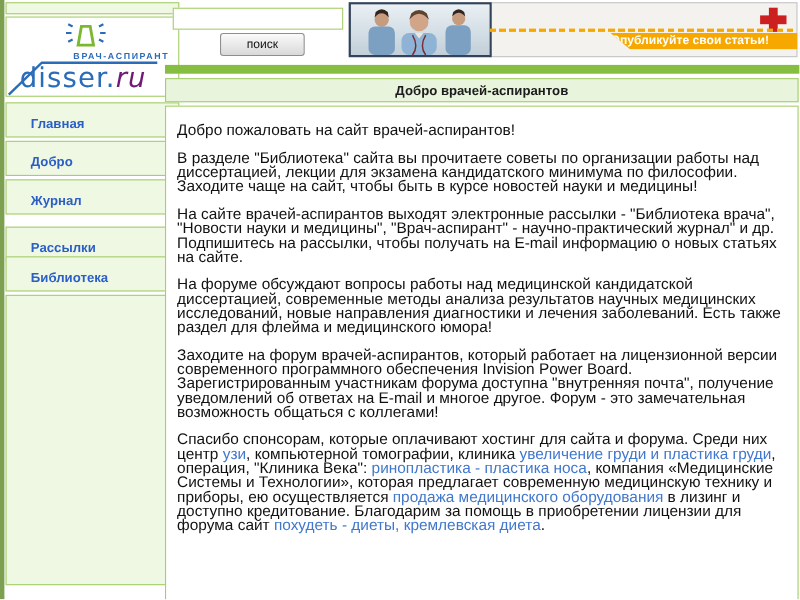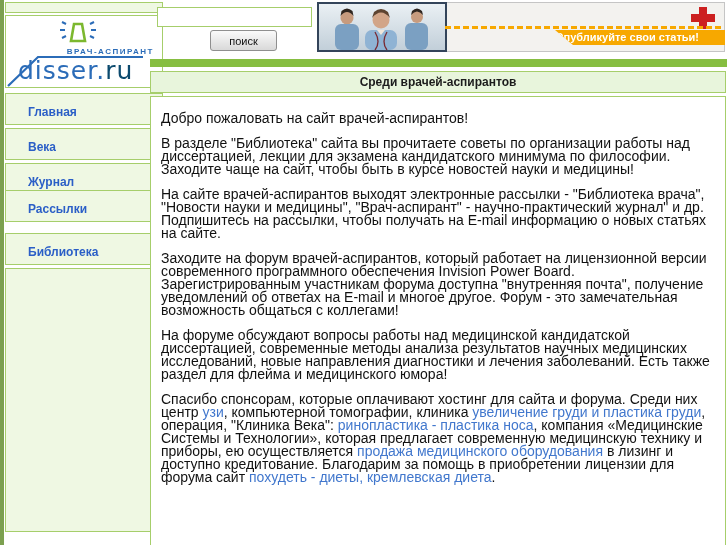--- a/index.html
+++ b/index.html
@@ -21,34 +21,34 @@
 
   
   .left-strip{position:absolute;left:0;top:0;width:4px;height:545px;background:var(--strip-green);}
 
   
   .cell{position:absolute;left:5px;width:158px;border:1px solid var(--border-green);background:var(--panel-green);}
   .top-cell{top:2px;height:11px;}
   .logo-cell{top:15px;height:73px;background:#fff;}
   .menu-item{display:block;font-size:12px;font-weight:bold;color:var(--menu-blue);text-decoration:none;
              padding:11px 4px 0 22px;height:32px;cursor:pointer;}
-  .mi-0{top:93px;} .mi-1{top:128px;} .mi-2{top:163px;} .mi-3{top:190px;} .mi-4{top:233px;}
+  .mi-0{top:93px;} .mi-1{top:128px;} .mi-2{top:163px;} .mi-3{top:206px;} .mi-4{top:233px;}
   .filler{top:268px;height:264px;}
 
   
   .logo-cell svg.lamp{position:absolute;left:52px;top:4px;}
   .logo-cell svg.roof{position:absolute;left:0;top:0;}
   .brand-top{position:absolute;top:31px;right:8px;font-size:8px;font-weight:bold;letter-spacing:1.5px;color:#2B6CB8;}
   .brand-main{position:absolute;top:40px;left:12px;font-size:25px;letter-spacing:1px;color:#2B6CB8;font-family:"DejaVu Sans",sans-serif;}
-  .brand-main .tld{color:#0c4a6e;}
+  .brand-main .tld{color:#701a75;font-style:italic;}
 
   
   .search-input{position:absolute;left:157px;top:7px;width:155px;height:20px;border:1px solid var(--border-green);
                 background:#fff;font-size:11px;padding:0 4px;outline:none;}
-  .search-button{position:absolute;left:210px;top:30px;width:67px;height:21px;font-size:11px;color:#111;
+  .search-button{position:absolute;left:200px;top:30px;width:77px;height:21px;font-size:11px;color:#111;
                  background:linear-gradient(#fafafa,#d9d9d9);border:1px solid #8f8f8f;border-radius:3px;cursor:pointer;}
 
   
   .banner{position:absolute;left:317px;top:2px;width:408px;height:50px;cursor:pointer;}
   .banner-right{position:absolute;left:128px;right:0;top:0;bottom:0;background:#F3F2EF;border:1px solid #C5C5C5;}
   .photo{position:absolute;left:0;top:0;width:130px;height:50px;border:2px solid #33445A;background:#cfd9e2;}
   .red-cross{position:absolute;right:10px;top:5px;width:24px;height:22px;
      background:linear-gradient(var(--cross-red),var(--cross-red)) center/100% 8px no-repeat,
                 linear-gradient(var(--cross-red),var(--cross-red)) center/8px 100% no-repeat;}
   .dashes{position:absolute;left:128px;right:2px;top:24px;height:3px;
@@ -93,21 +93,21 @@
             <line x1="33" y1="10" x2="38" y2="10"></line>
             <line x1="32" y1="16" x2="36" y2="18"></line>
         </g>
       </svg>
       <div class="brand-top">ВРАЧ-АСПИРАНТ</div>
       <div class="brand-main"><span>disser.</span><span class="tld">ru</span></div>
     </div>
 
     <nav>
       <a class="cell menu-item mi-0" href="#">Главная</a>
-      <a class="cell menu-item mi-1" href="#">Века</a>
+      <a class="cell menu-item mi-1" href="#">Добро</a>
       <a class="cell menu-item mi-2" href="#">Журнал</a>
       <a class="cell menu-item mi-3" href="#">Рассылки</a>
       <a class="cell menu-item mi-4" href="#">Библиотека</a>
     </nav>
 
     <div class="cell filler"></div>
   </aside>
 
   <main>
 
@@ -139,27 +139,27 @@
         </svg>
       </div>
       <div class="red-cross"></div>
       <div class="dashes"></div>
       <div class="url-bar">www.vrach-aspirant.ru</div>
       <div class="cta">Опубликуйте свои статьи!</div>
     </div>
 
     <div class="green-bar"></div>
 
-    <div class="page-header">Среди врачей-аспирантов</div>
+    <div class="page-header">Добро врачей-аспирантов</div>
 
     <div class="content">
       <div id="paragraphs">
           <p><span>Добро пожаловать на сайт врачей-аспирантов!</span></p>
           <p><span>В разделе "Библиотека" сайта вы прочитаете советы по организации работы над диссертацией, лекции для экзамена кандидатского минимума по философии. Заходите чаще на сайт, чтобы быть в курсе новостей науки и медицины!</span></p>
           <p><span>На сайте врачей-аспирантов выходят электронные рассылки - "Библиотека врача", "Новости науки и медицины", "Врач-аспирант" - научно-практический журнал" и др. Подпишитесь на рассылки, чтобы получать на E-mail информацию о новых статьях на сайте.</span></p>
+          <p><span>На форуме обсуждают вопросы работы над медицинской кандидатской диссертацией, современные методы анализа результатов научных медицинских исследований, новые направления диагностики и лечения заболеваний. Есть также раздел для флейма и медицинского юмора!</span></p>
           <p><span>Заходите на форум врачей-аспирантов, который работает на лицензионной версии современного программного обеспечения Invision Power Board. Зарегистрированным участникам форума доступна "внутренняя почта", получение уведомлений об ответах на E-mail и многое другое. Форум - это замечательная возможность общаться с коллегами!</span></p>
-          <p><span>На форуме обсуждают вопросы работы над медицинской кандидатской диссертацией, современные методы анализа результатов научных медицинских исследований, новые направления диагностики и лечения заболеваний. Есть также раздел для флейма и медицинского юмора!</span></p>
           <p><span>Спасибо спонсорам, которые оплачивают хостинг для сайта и форума. Среди них центр </span><a href="#" class="txt-link">узи</a><span>, компьютерной томографии, клиника </span><a href="#" class="txt-link">увеличение груди и пластика груди</a><span>, операция, "Клиника Века": </span><a href="#" class="txt-link">ринопластика - пластика носа</a><span>, компания «Медицинские Системы и Технологии», которая предлагает современную медицинскую технику и приборы, ею осуществляется </span><a href="#" class="txt-link">продажа медицинского оборудования</a><span> в лизинг и доступно кредитование. Благодарим за помощь в приобретении лицензии для форума сайт </span><a href="#" class="txt-link">похудеть - диеты, кремлевская диета</a><span>.</span></p>
         </div>
     </div>
 
   </main>
 </div>
 
 </body></html>

